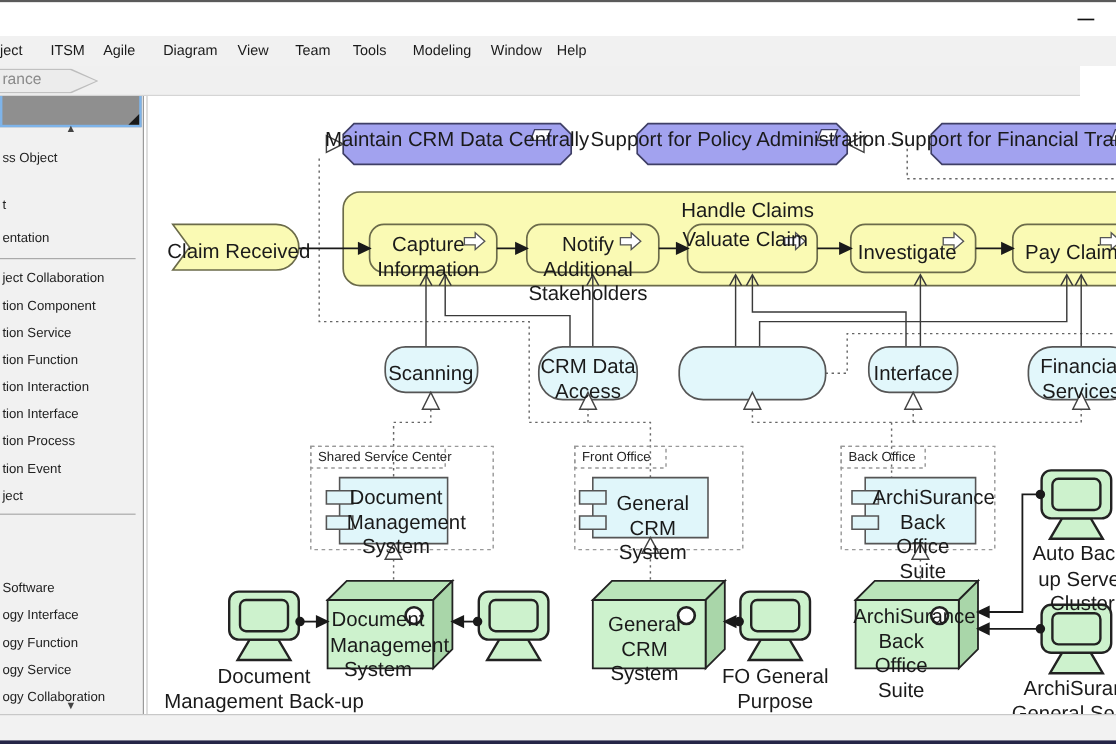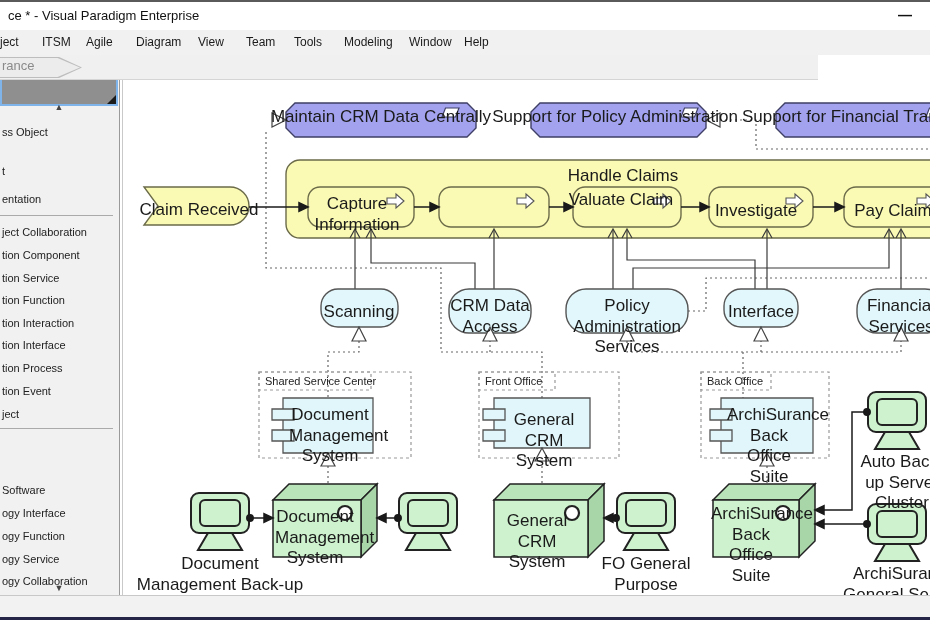--- a/index.html
+++ b/index.html
@@ -7,21 +7,21 @@
   body { font-family:"Liberation Sans", sans-serif; background:#fff; position:relative; }
   #app { position:absolute; inset:0; width:930px; height:620px; overflow:hidden; background:#fff; }
 
   
   .top-edge { position:absolute; left:0; top:0; width:930px; height:2px; background:#5a5a5a; }
   .titlebar { position:absolute; left:0; top:2px; width:930px; height:28px; background:#fff; }
   .title { position:absolute; left:8px; top:6px; font-size:13px; color:#111; white-space:nowrap; }
   .min-btn { position:absolute; right:12px; top:2px; width:26px; height:22px; text-align:center; font-size:14px; font-weight:bold; color:#111; line-height:22px; }
   .menubar { position:absolute; left:0; top:30px; width:930px; height:25px; background:#f1f1f1; }
   .mi { position:absolute; top:5px; font-size:12px; color:#1a1a1a; white-space:nowrap; }
-  .crumbbar { position:absolute; left:0; top:55px; width:818px; height:25px; background:#f0f0f0; border-bottom:1px solid #d5d5d5; }
+  .crumbbar { position:absolute; left:0; top:55px; width:900px; height:25px; background:#f0f0f0; border-bottom:1px solid #d5d5d5; }
   .crumb-outer { position:absolute; left:0; top:2px; width:82px; height:21px; background:#bdbdbd;
     clip-path:polygon(0 0,72% 0,100% 50%,72% 100%,0 100%); }
   .crumb-inner { position:absolute; left:0; top:1px; width:80px; height:19px; background:#ececec;
     clip-path:polygon(0 0,72% 0,100% 50%,72% 100%,0 100%); }
   .crumb-txt { position:absolute; left:2px; top:3px; font-size:13px; color:#8a8a8a; white-space:nowrap; }
 
   
   .palette { position:absolute; left:0; top:80px; width:120px; height:515px; background:#f1f1f1; border-right:1px solid #9a9a9a; overflow:hidden; }
   .pal-header { position:absolute; left:0; top:-2px; width:118px; height:28px; background:#8f8f8f; border:2px solid #7eb4ea; }
   .pal-corner { position:absolute; right:0; bottom:0; width:0; height:0; border-left:9px solid transparent; border-bottom:9px solid #1a1a1a; }
@@ -43,21 +43,20 @@
   svg * { vector-effect:non-scaling-stroke; }
 </style>
 </head>
 <body>
 
 <div id="app">
 
   <div class="top-edge"></div>
 
   <div class="titlebar">
-    <span class="title">ce * - Visual Paradigm Enterprise</span>
     <span class="min-btn">—</span>
   </div>
 
   <div class="menubar">
     <span class="mi" style="left:0px">ject</span>
     <span class="mi" style="left:42px">ITSM</span>
     <span class="mi" style="left:86px">Agile</span>
     <span class="mi" style="left:136px">Diagram</span>
     <span class="mi" style="left:198px">View</span>
     <span class="mi" style="left:246px">Team</span>
@@ -277,27 +276,27 @@
     </svg>
 
     <div class="lbl nw" style="left:258px; top:27px;">Maintain CRM Data Centrally</div>
     <div class="lbl nw" style="left:492px; top:27px;">Support for Policy Administration</div>
     <div class="lbl nw" style="left:748px; top:27px;">Support for Financial Transactions</div>
 
     <div class="lbl nw" style="left:500px; top:86px;">Handle Claims</div>
     <div class="lbl nw" style="left:76px;  top:120px;">Claim Received</div>
 
     <div class="lbl" style="left:234px; top:114px; width:90px;">Capture Information</div>
+    <div class="lbl" style="left:367px; top:114px; width:100px;">Notify Additional Stakeholders</div>
     <div class="lbl nw" style="left:498px; top:110px;">Valuate Claim</div>
     <div class="lbl nw" style="left:633px; top:121px;">Investigate</div>
     <div class="lbl nw" style="left:770px; top:121px;">Pay Claim</div>
 
     <div class="lbl nw" style="left:236px; top:222px;">Scanning</div>
     <div class="lbl" style="left:367px; top:216px; width:104px;">CRM Data Access</div>
-    <div class="lbl" style="left:504px; top:216px; width:118px;">Policy Administration Services</div>
     <div class="lbl nw" style="left:638px; top:222px;">Interface</div>
     <div class="lbl" style="left:778px; top:216px; width:70px;">Financial Services</div>
 
     <div class="glbl" style="left:142px; top:295px;">Shared Service Center</div>
     <div class="glbl" style="left:362px; top:295px;">Front Office</div>
     <div class="glbl" style="left:584px; top:295px;">Back Office</div>
 
     <div class="lbl" style="left:207px; top:325px; width:82px;">Document Management System</div>
     <div class="lbl" style="left:421px; top:330px; width:82px;">General CRM System</div>
     <div class="lbl" style="left:646px; top:325px; width:84px;">ArchiSurance Back Office Suite</div>

